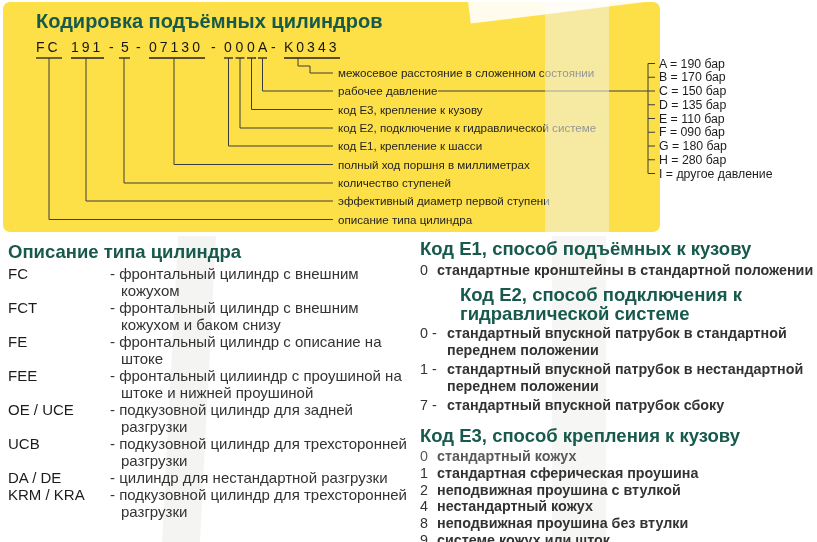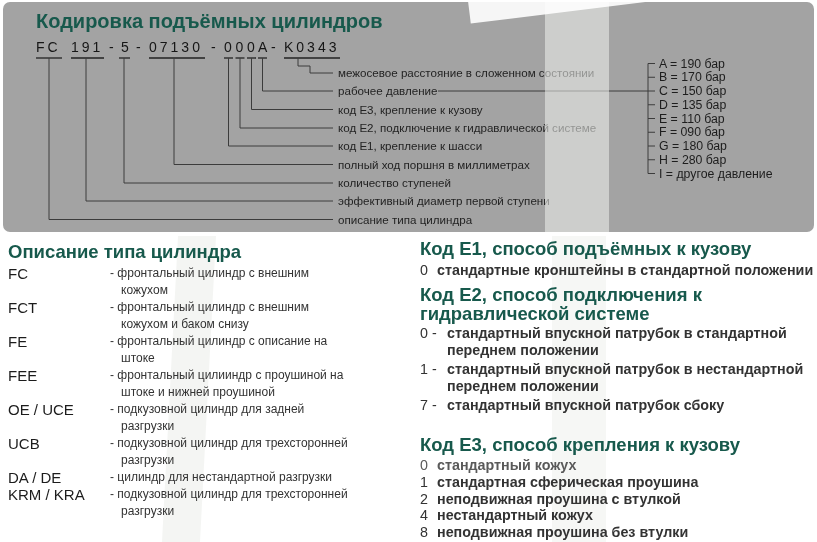--- a/index.html
+++ b/index.html
@@ -1,47 +1,47 @@
 <!DOCTYPE html>
 <html><head>
 <meta charset="utf-8">
 <style>
   html,body{margin:0;padding:0;background:#fff;}
   .page{position:relative;width:817px;height:542px;background:#fff;overflow:hidden;
         font-family:"Liberation Sans","DejaVu Sans",sans-serif;}
-  .banner{position:absolute;left:3px;top:2px;width:811px;height:230px;
-          background:#a3a3a3;border-radius:7px;}
+  .banner{position:absolute;left:3px;top:2px;width:657px;height:230px;
+          background:#fde047;border-radius:7px;}
   .wm{position:absolute;pointer-events:none;}
   .wm-mid{left:542px;top:0;width:64px;height:230px;background:#f0f2ee;opacity:.55;}
   .wm-top{position:absolute;left:468px;top:-22px;width:190px;height:34px;background:#fff;
           transform:rotate(-7deg);opacity:.9;}
   .wm-b1{left:170px;top:236px;width:38px;height:306px;background:#e9ebe8;opacity:.5;transform:skewX(-3deg);}
   .wm-b2{left:552px;top:236px;width:54px;height:306px;background:#eef0ed;opacity:.55;}
   svg text{font-family:"Liberation Sans","DejaVu Sans",sans-serif;}
   .svg-title{font-size:20px;font-weight:bold;fill:#17594c;}
   .svg-code{font-size:14px;font-weight:500;fill:#161616;letter-spacing:3px;}
   .svg-label{font-size:11.6px;fill:#232323;}
   .svg-press{font-size:12.3px;fill:#1d1d1d;}
   .ln{stroke:#3c3c3c;stroke-width:1;fill:none;}
   .ul{stroke:#222;stroke-width:1.3;}
   .col-left{position:absolute;left:8px;top:242px;width:410px;}
   .col-right{position:absolute;left:420px;top:239px;width:397px;}
   h2{font-size:18.5px;font-weight:bold;color:#17594c;margin:0;line-height:19px;}
   .h-e2{white-space:pre;}
   .rows{margin-top:4px;}
   .trow{display:flex;}
   .tcode{flex:none;width:102px;font-size:15px;color:#1c1c1c;line-height:17px;}
-  .tdesc{font-size:12px;color:#333;line-height:17px;white-space:pre;
+  .tdesc{font-size:15px;color:#333;line-height:17px;white-space:pre;
          padding-left:11px;text-indent:-11px;}
   .item{display:flex;font-size:14.3px;line-height:17px;color:#333;}
   .item .num{flex:none;}
   .w17 .num{width:17px;}
   .w27 .num{width:27px;}
   .item .txt{white-space:pre;font-weight:bold;}
-  .mt4{margin-top:4px;} .mt6{margin-top:6px;} .mt2{margin-top:2px;} .mt5{margin-top:21px;} .mt3{margin-top:3px;}
+  .mt4{margin-top:4px;} .mt6{margin-top:6px;margin-left:40px;} .mt2{margin-top:2px;} .mt5{margin-top:12px;} .mt3{margin-top:3px;}
   .e3list .item{line-height:16.8px;}
   .muted{color:#5a5a5a;}
 </style>
 </head>
 <body>
 
 <div class="page">
 
   <div class="banner">
     <div class="wm wm-mid"></div>

